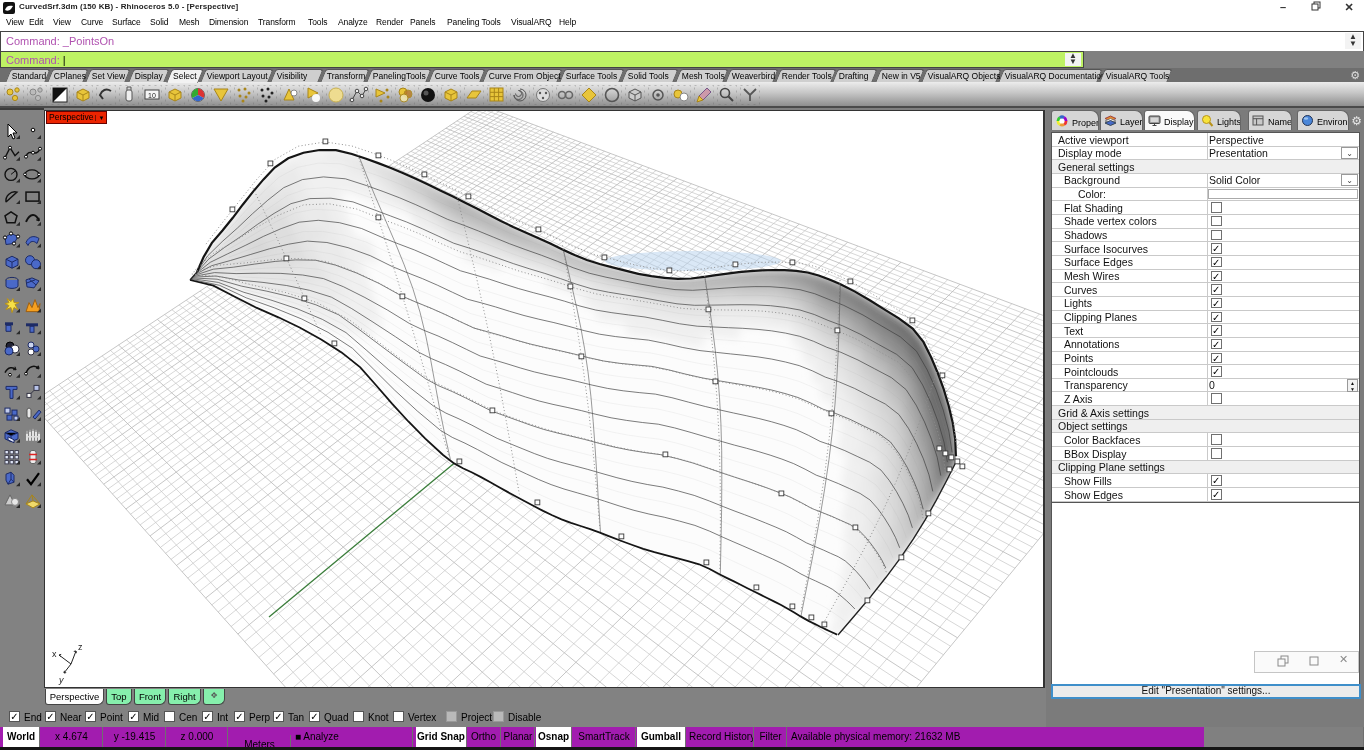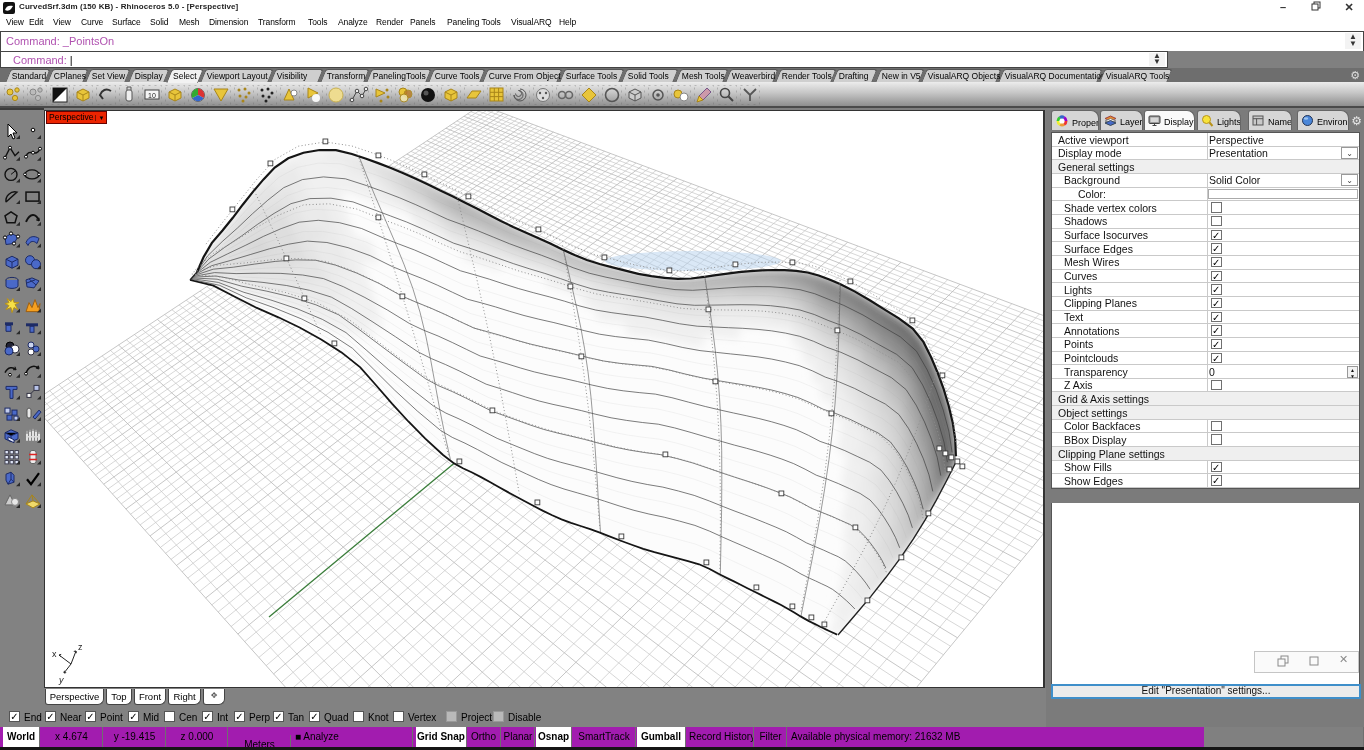--- a/index.html
+++ b/index.html
@@ -6,21 +6,21 @@
 
 #title{left:0;top:0;width:1364px;height:16px;background:#fff;color:#222;font-size:8px;font-weight:bold;letter-spacing:-0.1px}
 #title .txt{position:absolute;left:19px;top:2px;letter-spacing:0.1px}
 #ticon{left:3px;top:2px;width:12px;height:12px;background:#111;border-radius:2px}
 .winbtn{top:1px;width:14px;height:14px;color:#333;font-size:11px;text-align:center;line-height:13px}
 
 #menu{left:0;top:16px;width:1364px;height:15px;background:#fff;color:#000;font-size:8.5px;letter-spacing:-0.1px}
 #menu span{position:absolute;top:1px;white-space:nowrap}
 
 #cmdh{left:0;top:31px;width:1364px;height:20px;background:#fff;border:1px solid #444;border-bottom:none;color:#b052b0;font-size:11px;padding:3px 0 0 5px}
-#cmdl{left:0;top:51px;width:1168px;height:17px;background:#ffffff;border:1px solid #444;color:#b052b0;font-size:11px;padding:2px 0 0 12px}
+#cmdl{left:0;top:51px;width:1084px;height:17px;background:#bef264;border:1px solid #444;color:#b052b0;font-size:11px;padding:2px 0 0 5px}
 .scrl{right:2px;width:16px;background:#f3f3f3;color:#333;font-size:8px;text-align:center;line-height:8px}
 
 #tabbar{left:0;top:68px;width:1364px;height:14px;background:#6e6e6e}
 .ttab{position:absolute;top:1px;height:13px;background:#cfcfcf;border:1px solid #555;border-bottom:none;color:#000;font-size:8.5px;line-height:12px;padding:0 3px;transform:skewX(-22deg);border-top-left-radius:3px;border-top-right-radius:3px}
 .ttab>i{display:block;transform:skewX(22deg);font-style:normal;white-space:nowrap}
 .ttab.act{background:#f2f2f2;height:14px;z-index:2}
 
 #toolbar{left:0;top:82px;width:1364px;height:26px;background:linear-gradient(#ececec,#c6c6c6 45%,#8e8e8e);border-bottom:2px solid #4a4a4a}
 
 #pal{left:0;top:108px;width:44px;height:581px;background:#828282;border-top:2px solid #3c3c3c}
@@ -40,21 +40,21 @@
 .prow .val{position:absolute;left:157px;top:0.5px;white-space:nowrap}
 .prow .vline{position:absolute;left:155px;top:0;width:1px;height:100%;background:#c9c9c9}
 .prow.sect{background:#efefef}
 .cb{position:absolute;left:159px;top:1px;width:10.5px;height:10.5px;background:#fff;border:1px solid #707070;font-size:10px;line-height:10px;text-align:center;color:#000}
 .drop{position:absolute;right:1px;top:0.5px;width:17px;height:12px;border:1px solid #999;background:#fff;color:#444;font-size:8px;text-align:center;line-height:11px}
 .spin{position:absolute;right:1px;top:0.5px;width:11px;height:12.5px;border:1px solid #999;background:#f2f2f2;color:#111;font-size:5px;text-align:center;line-height:6px}
 #minibar{left:1254px;top:651px;width:105px;height:22px;background:#fafafa;border:1px solid #c5c5c5;color:#8a8a8a;font-size:11px}
 #editbtn{left:1051px;top:684px;width:310px;height:15px;background:#ececec;border:2px solid #3f8fca;color:#111;font-size:10px;text-align:center;line-height:10px}
 
 #vptabs{left:0;top:688px;width:1046px;height:20px;background:#828282}
-.vtab{position:absolute;top:1px;height:16px;font-size:9.5px;color:#000;background:#ffffff;border:1px solid #444;border-top:none;border-radius:0 0 6px 3px;padding:2px 0 0 0;text-align:center}
+.vtab{position:absolute;top:1px;height:16px;font-size:9.5px;color:#000;background:#86efac;border:1px solid #444;border-top:none;border-radius:0 0 6px 3px;padding:2px 0 0 0;text-align:center}
 .vtab.act{background:#fdfdfd}
 #osnap{left:0;top:708px;width:1046px;height:19px;background:#828282;font-size:10px;color:#000}
 .oscb{position:absolute;top:3px;width:11px;height:11px;background:#fff;border:1px solid #555;font-size:10px;line-height:10px;text-align:center}
 .oslab{position:absolute;top:4px}
 .osgray{position:absolute;top:3px;width:11px;height:11px;background:#b9b9b9;border:1px solid #999}
 #status{left:0;top:727px;width:1204px;height:20px;background:#a21caf;font-size:10px;color:#000}
 .scell{position:absolute;top:0;height:20px;border-right:1px solid #6f6f6f;text-align:center;padding-top:4px;overflow:hidden;white-space:nowrap}
 .scell.on{background:#fff;font-weight:bold}
 #blackstrip{left:0;top:747px;width:1364px;height:3px;background:#151515}
 </style></head>
@@ -721,20 +721,25 @@
         <div class="vline"></div>
         <div class="val">Solid Color</div>
         <div class="drop">⌄</div>
       </div>
       <div class="prow">
         <div class="lab i2">Color:</div>
         <div class="vline"></div>
         <div style="position:absolute;left:156px;right:1px;top:1px;bottom:1px;background:#fff;border:1px solid #aaa"></div>
       </div>
       <div class="prow">
+        <div class="lab i1">Flat Shading</div>
+        <div class="vline"></div>
+        <div class="cb"></div>
+      </div>
+      <div class="prow">
         <div class="lab i1">Shade vertex colors</div>
         <div class="vline"></div>
         <div class="cb"></div>
       </div>
       <div class="prow">
         <div class="lab i1">Shadows</div>
         <div class="vline"></div>
         <div class="cb"></div>
       </div>
       <div class="prow">

